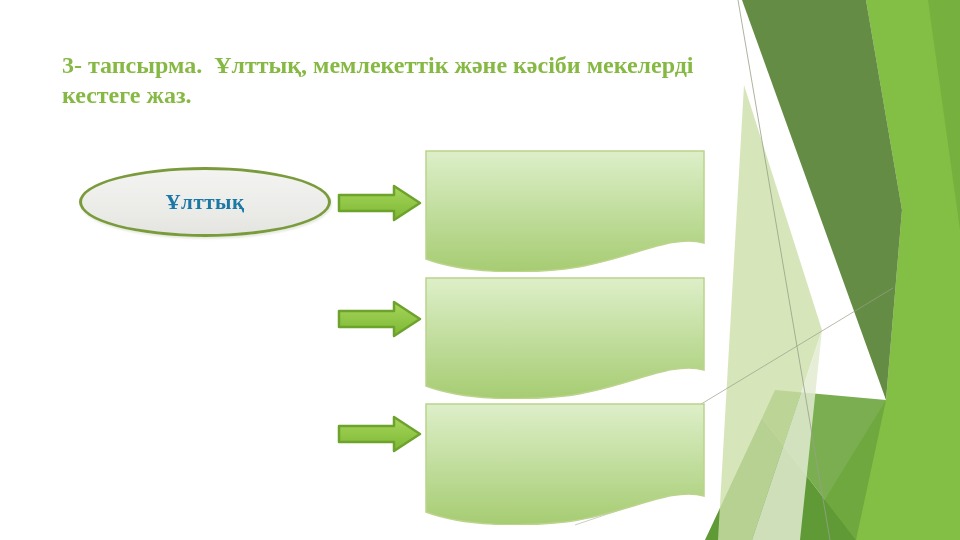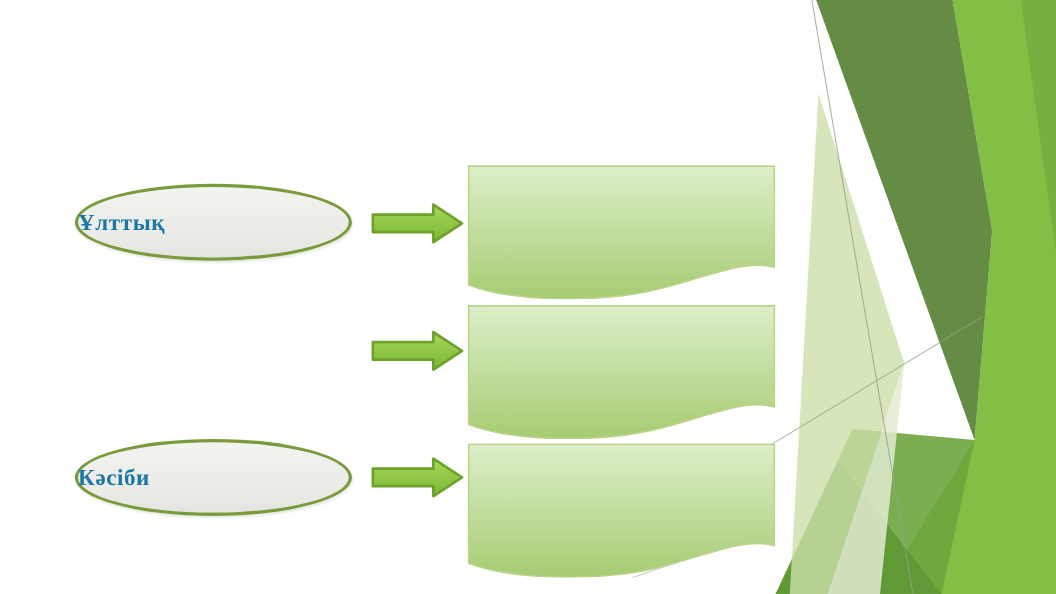--- a/index.html
+++ b/index.html
@@ -27,27 +27,28 @@
     width: 650px;
     z-index: 2;
     font-size: 24px;
     font-weight: bold;
     line-height: 1.27;
     color: #86B943;
     white-space: pre-wrap;
   }
   .row-oval {
     position: absolute;
-    left: 68px;
+    left: 79px;
     width: 252px; height: 70px;
     border: 3px solid #7A9B3C;
     border-radius: 50%;
     background: linear-gradient(180deg, #F3F3F1 0%, #EAEAE7 70%, #E4E4E1 100%);
     display: flex;
     align-items: center;
+    justify-content: center;
     z-index: 2;
     box-shadow: 1px 2px 2px rgba(120,140,90,0.18);
   }
   .row-oval .oval-label {
     font-size: 21px;
     font-weight: bold;
     color: #1B77A6;
     letter-spacing: 0.5px;
   }
   .oval-1 { top: 167px; }
@@ -101,20 +102,21 @@
     <polygon points="775,390 886,400 856,540 762,418" fill="#6BA53E" opacity="0.9"></polygon>
     <polygon points="705,540 762,418 856,540" fill="#5F9A37"></polygon>
     <polygon points="742,0 866,0 902,210 886,400" fill="#4E7C2B" opacity="0.88"></polygon>
     <polygon points="744,85 822,330 752,540 718,540" fill="#CDDFA9" opacity="0.8"></polygon>
     <polygon points="822,330 800,540 752,540" fill="#E2EBD1" opacity="0.85"></polygon>
     <line x1="738" y1="0" x2="830" y2="540" stroke="#97A188" stroke-width="1" opacity="0.8"></line>
     <line x1="893" y1="288" x2="602" y2="464" stroke="#97A188" stroke-width="1" opacity="0.7"></line>
     <line x1="700" y1="483" x2="575" y2="525" stroke="#97A188" stroke-width="1" opacity="0.5"></line>
   </svg>
 
+  <div class="slide-title">3- тапсырма.  Ұлттық, мемлекеттік және кәсіби мекелерді кестеге жаз.</div>
 
   <div class="row-oval oval-1">
     <span class="oval-label">Ұлттық</span>
   </div>
   <div class="row-arrow arrow-1">
     <svg width="86" height="40" viewBox="0 0 86 40" xmlns="http://www.w3.org/2000/svg">
       <polygon points="2,12 57,12 57,3 83,20 57,37 57,28 2,28" fill="url(#arrowGrad)" stroke="#6DA32C" stroke-width="2.5" stroke-linejoin="round"></polygon>
     </svg>
   </div>
   <div class="answer-box box-1">
@@ -129,23 +131,20 @@
       <polygon points="2,12 57,12 57,3 83,20 57,37 57,28 2,28" fill="url(#arrowGrad)" stroke="#6DA32C" stroke-width="2.5" stroke-linejoin="round"></polygon>
     </svg>
   </div>
   <div class="answer-box box-2">
     <svg width="280" height="122" viewBox="0 0 280 122" xmlns="http://www.w3.org/2000/svg">
       <path d="M1,1 L279,1 L279,93 C245,83 200,112 140,119 C96,124 38,123 1,109 Z" fill="url(#boxGrad)" stroke="#BCD38B" stroke-width="1.5"></path>
     </svg>
     <div class="answer-text"></div>
   </div>
 
-  <div class="row-oval oval-3">
-    <span class="oval-label">Кәсіби</span>
-  </div>
   <div class="row-arrow arrow-3">
     <svg width="86" height="40" viewBox="0 0 86 40" xmlns="http://www.w3.org/2000/svg">
       <polygon points="2,12 57,12 57,3 83,20 57,37 57,28 2,28" fill="url(#arrowGrad)" stroke="#6DA32C" stroke-width="2.5" stroke-linejoin="round"></polygon>
     </svg>
   </div>
   <div class="answer-box box-3">
     <svg width="280" height="122" viewBox="0 0 280 122" xmlns="http://www.w3.org/2000/svg">
       <path d="M1,1 L279,1 L279,93 C245,83 200,112 140,119 C96,124 38,123 1,109 Z" fill="url(#boxGrad)" stroke="#BCD38B" stroke-width="1.5"></path>
     </svg>
     <div class="answer-text"></div>

